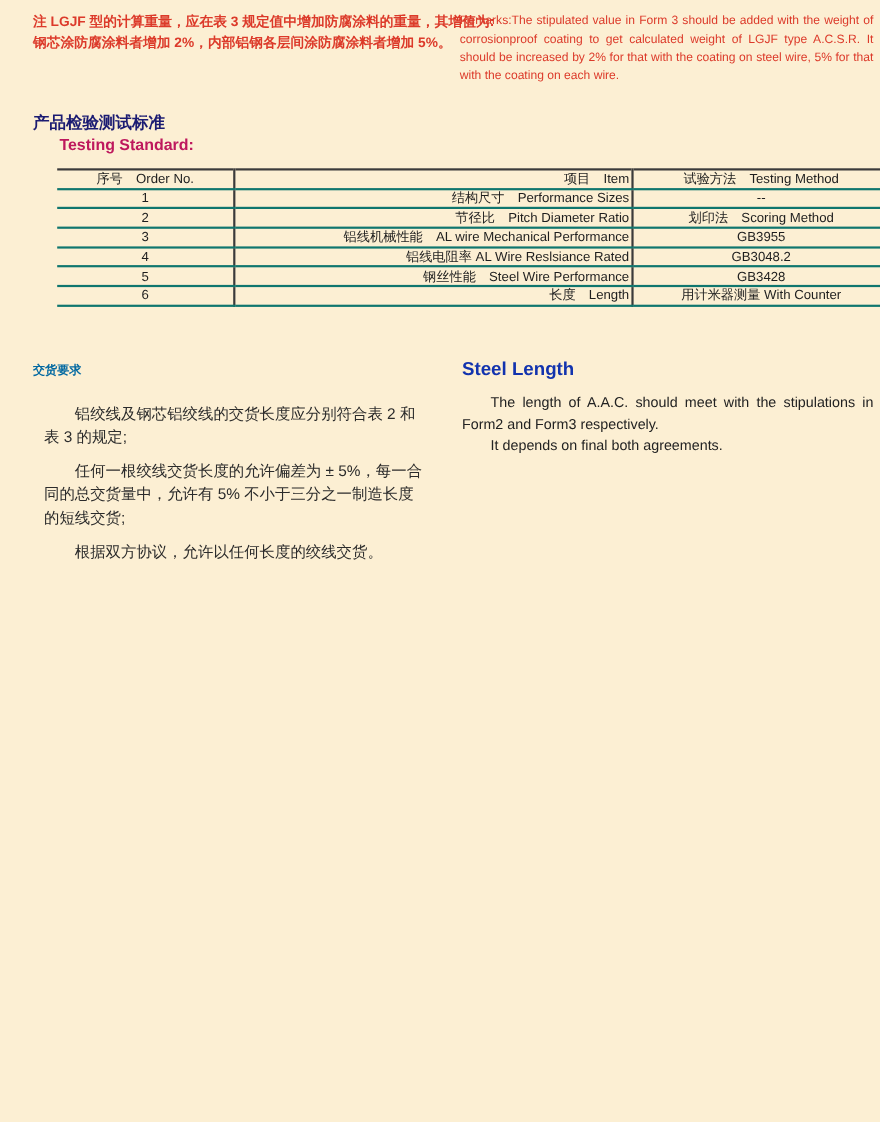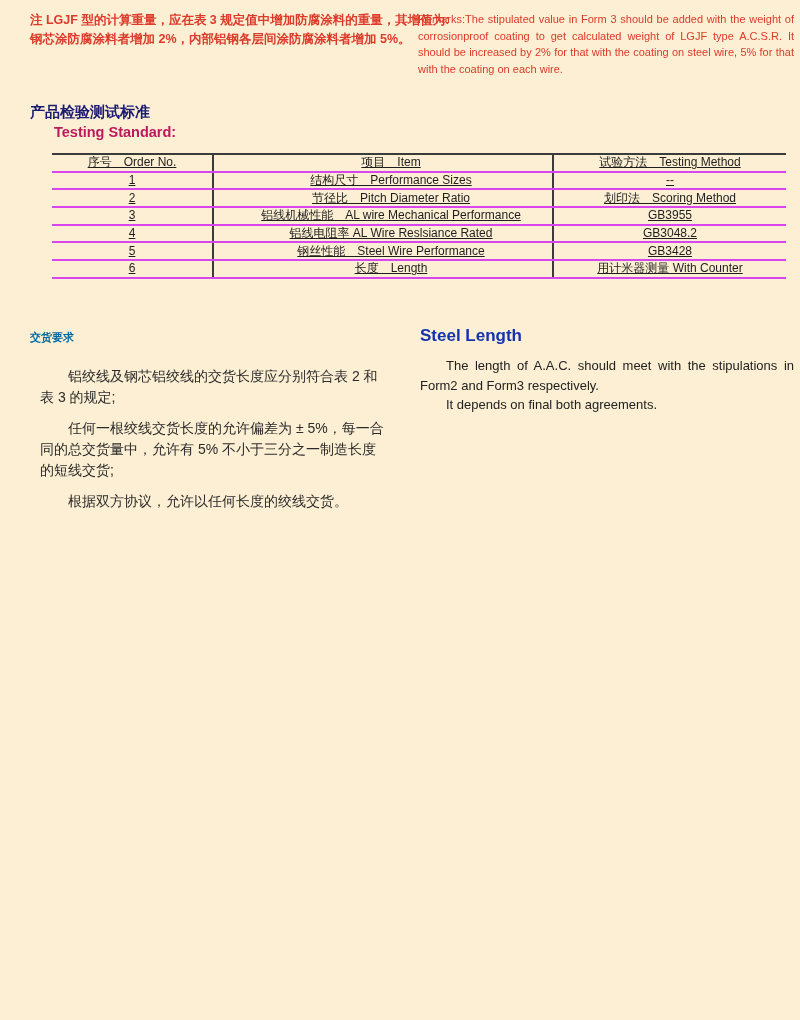--- a/index.html
+++ b/index.html
@@ -44,27 +44,27 @@
   }
 
   
   table.spec {
     position: absolute; left: 52px; top: 153px; width: 706px;
     border-collapse: collapse; table-layout: fixed;
     font-size: 12px; color: #1E1E1E;
     border-top: 2px solid #3B3B3B;
   }
   table.spec th, table.spec td {
-    border-bottom: 2px solid #d946ef;
+    border-bottom: 2px solid #0f766e;
     height: 15.7px; padding: 0 2px;
     font-weight: normal; line-height: 15px;
-    overflow: hidden; white-space: nowrap; text-decoration: underline;
+    overflow: hidden; white-space: nowrap;
   }
   table.spec .c1 { width: 156px; text-align: center; border-right: 2px solid #3B3B3B; }
-  table.spec .c2 { width: 318px; text-align: center; padding-left: 18px; border-right: 2px solid #3B3B3B; }
+  table.spec .c2 { width: 318px; text-align: right; padding-left: 40px; border-right: 2px solid #3B3B3B; }
   table.spec .c3 { width: 228px; text-align: center; }
 
   
   .col-cn {
     position: absolute; left: 30px; top: 356px; width: 368px;
     font-size: 14px; line-height: 21px; color: #2B2B2B;
   }
   .col-cn p { margin: 10px; text-indent: 2em; }
   .col-en {
     position: absolute; left: 420px; top: 356px; width: 374px;

